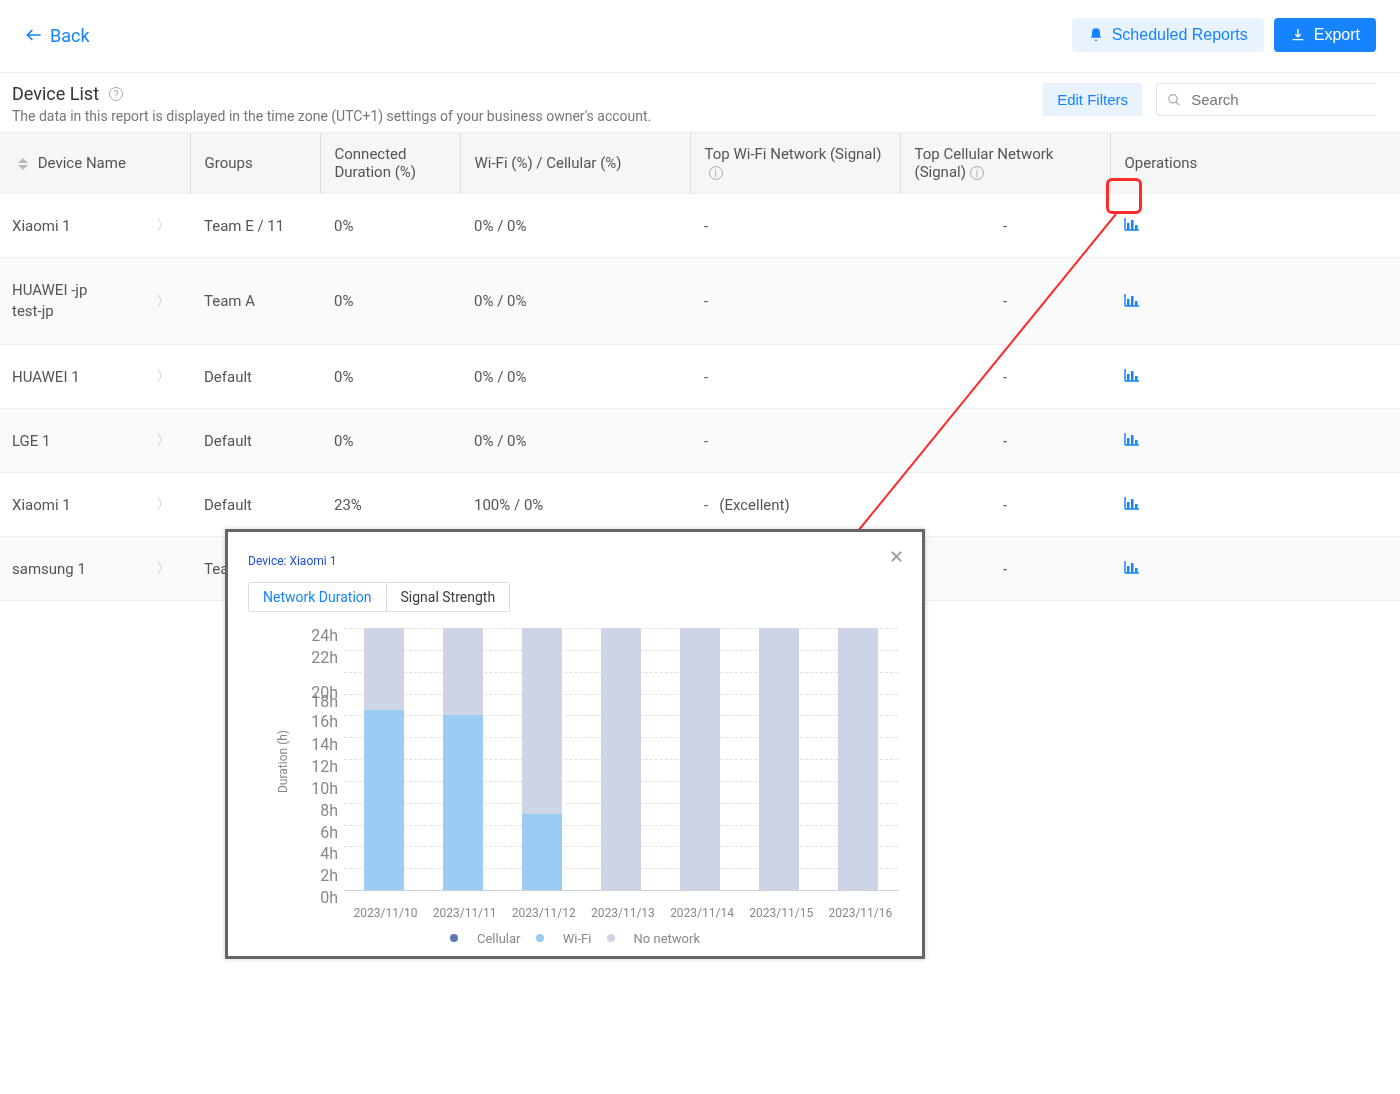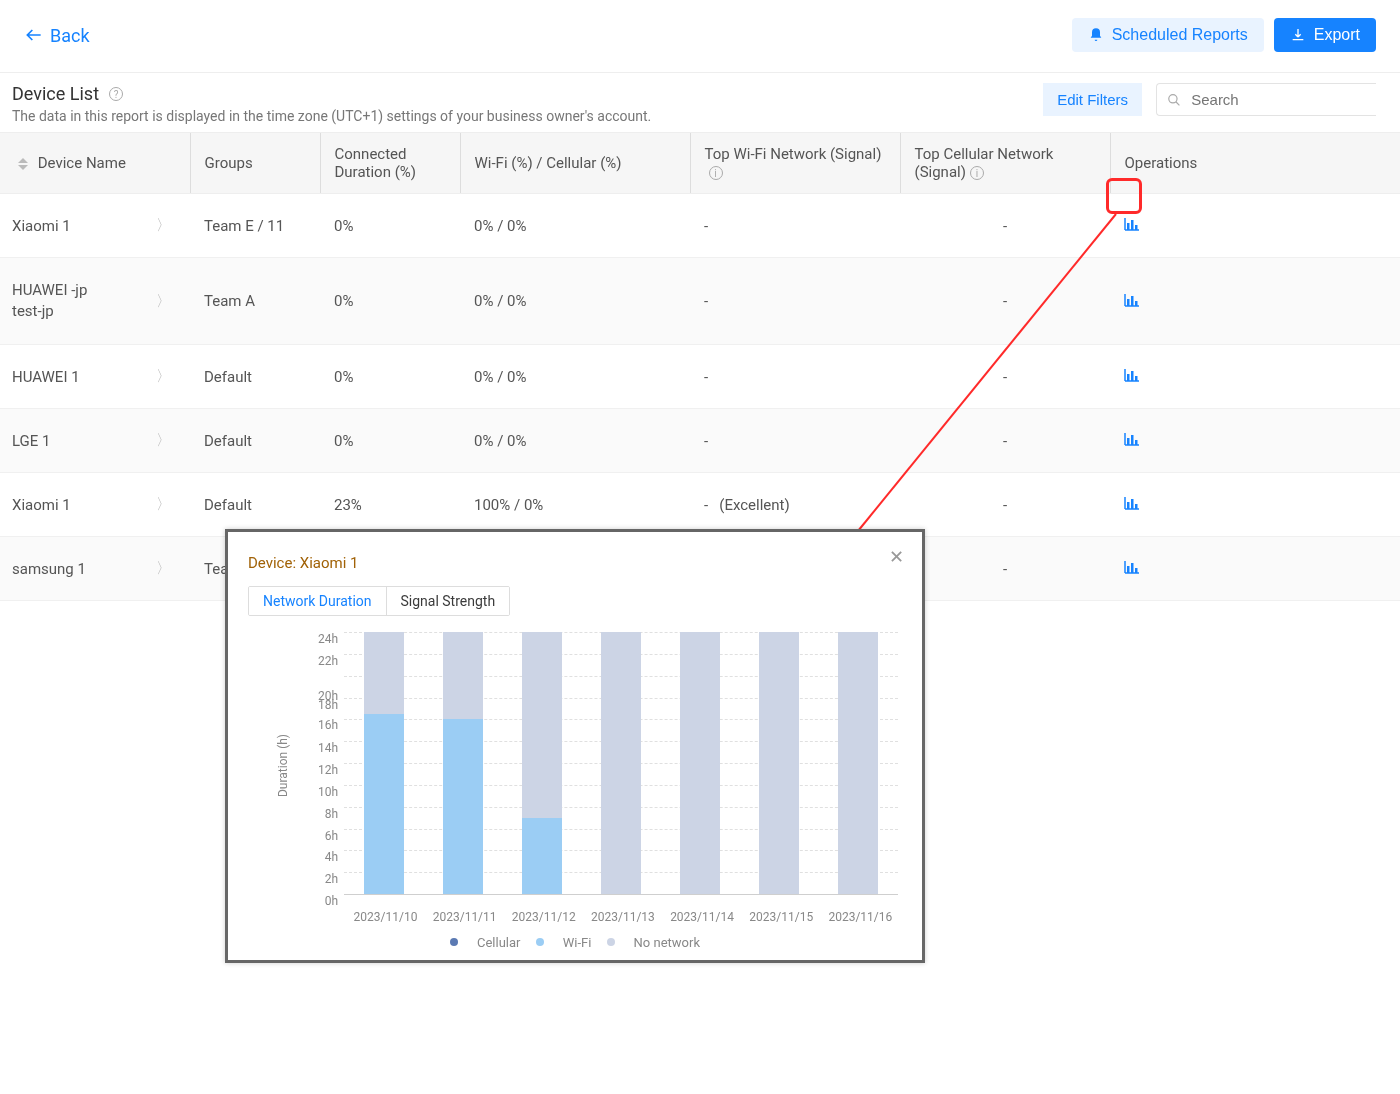--- a/index.html
+++ b/index.html
@@ -44,32 +44,32 @@
   .chart-link svg { width:16px; height:14px; }
   .two-line { line-height:1.4; }
 
   
   .red-box { position:absolute; border:3px solid #ff2a2a; border-radius:6px; width:36px; height:36px; left:1106px; top:178px; pointer-events:none;}
   .red-line { position:absolute; left:0; top:0; pointer-events:none; }
 
   
   .modal { position:absolute; left:225px; top:529px; width:700px; background:#fff; border:3px solid #666; box-shadow:0 0 5px rgba(0,0,0,.2); padding:16px 20px 10px 20px;}
   .modal-close { position:absolute; right:18px; top:14px; color:#999; cursor:pointer; font-size:18px; }
-  .modal-ttl { font-size:15px; color:#a16207; margin:6px 0 14px 0;}
+  .modal-ttl { font-size:12px; color:#1d4ed8; margin:6px 0 14px 0;}
   .tabs { display:inline-flex; border:1px solid #ddd; border-radius:2px; overflow:hidden; margin-bottom:16px;}
   .tab { padding:6px 14px; font-size:14px; cursor:pointer; background:#fff;}
   .tab.active { color:#1683ff; }
   .tab + .tab { border-left:1px solid #ddd; }
 
   .chart { position:relative; height:292px; width:640px; margin-left:10px; }
   .chart-yaxis { position:absolute; left:0; top:-4px; transform:rotate(-90deg); transform-origin:left top; font-size:12px; color:#888; left:18px; top:165px;}
   .chart-grid { position:absolute; left:86px; right:0; top:0; bottom:30px;}
   .grid-line { position:absolute; left:0; right:0; border-bottom:1px dashed #e0e0e0; }
   .grid-line.base { border-bottom:1px solid #cfcfcf; }
-  .y-lbl { position:absolute; left:50px; width:30px; text-align:right; font-size:12px; color:#888; transform:translateY(50%);}
+  .y-lbl { position:absolute; left:50px; width:30px; text-align:right; font-size:16px; color:#888; transform:translateY(50%);}
   .bars { position:absolute; left:86px; right:0; top:0; bottom:30px; display:flex; justify-content:space-around; }
   .bar-col { width:40px; position:relative;}
   .bar-seg { position:absolute; left:0; right:0; }
   .bar-nw { background:#ccd4e5; }
   .bar-wf { background:#9bcdf4; }
   .x-lbl { position:absolute; bottom:0; left:86px; right:0; display:flex; justify-content:space-around; font-size:12px; color:#888; }
   .x-lbl span { width:60px; text-align:center; }
   .legend { text-align:center; font-size:13px; color:#888; margin-top:10px;}
   .lg { display:inline-flex; align-items:center; gap:19px; margin:0 6px;}
   .lg-dot { width:8px; height:8px; border-radius:50%;}

